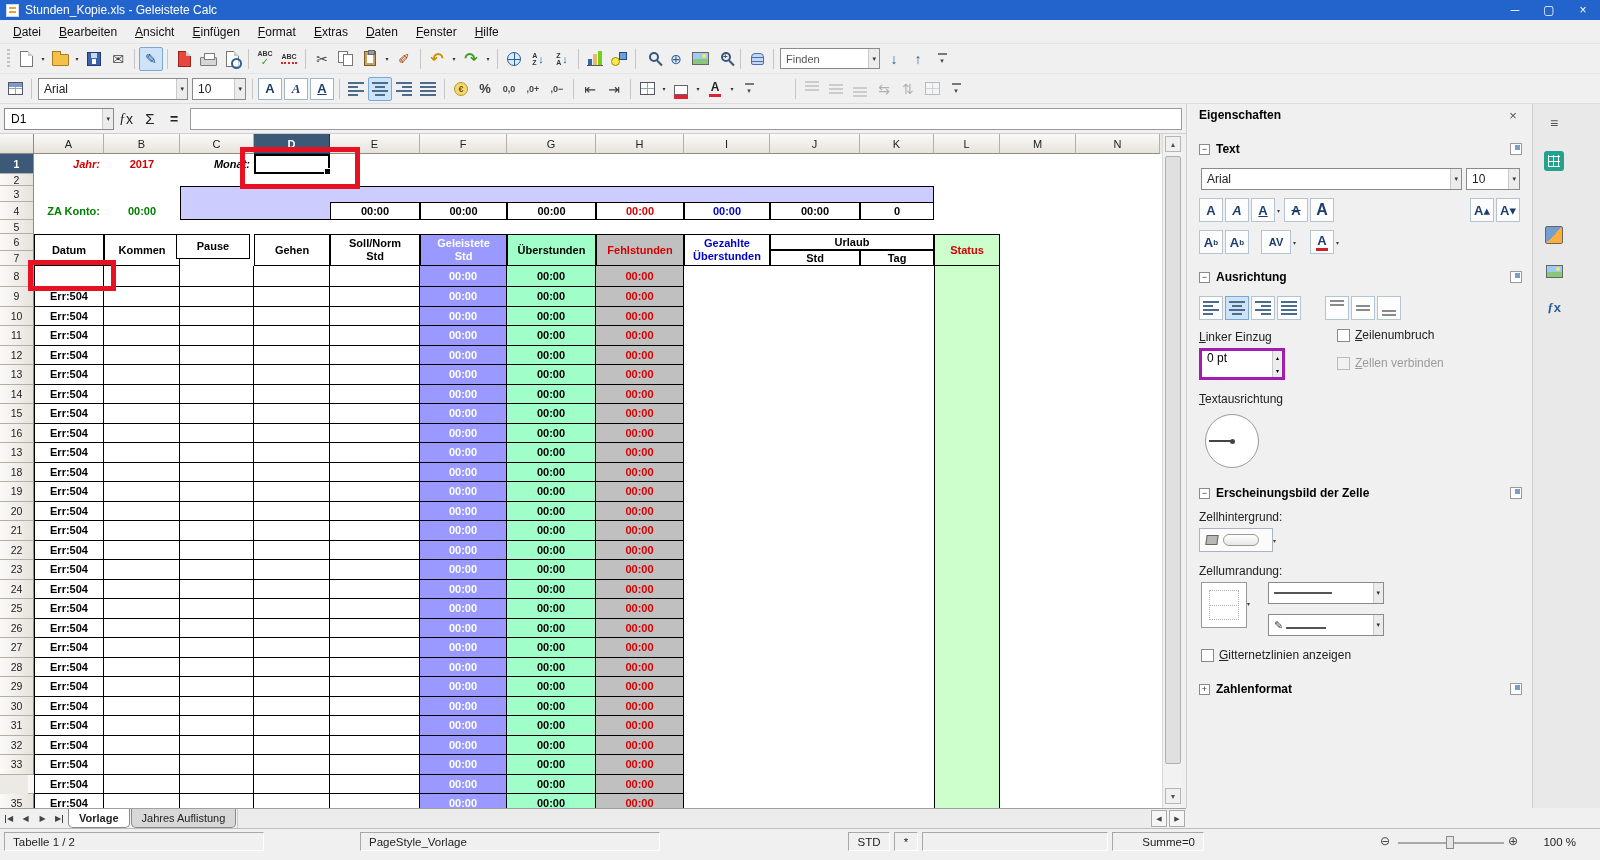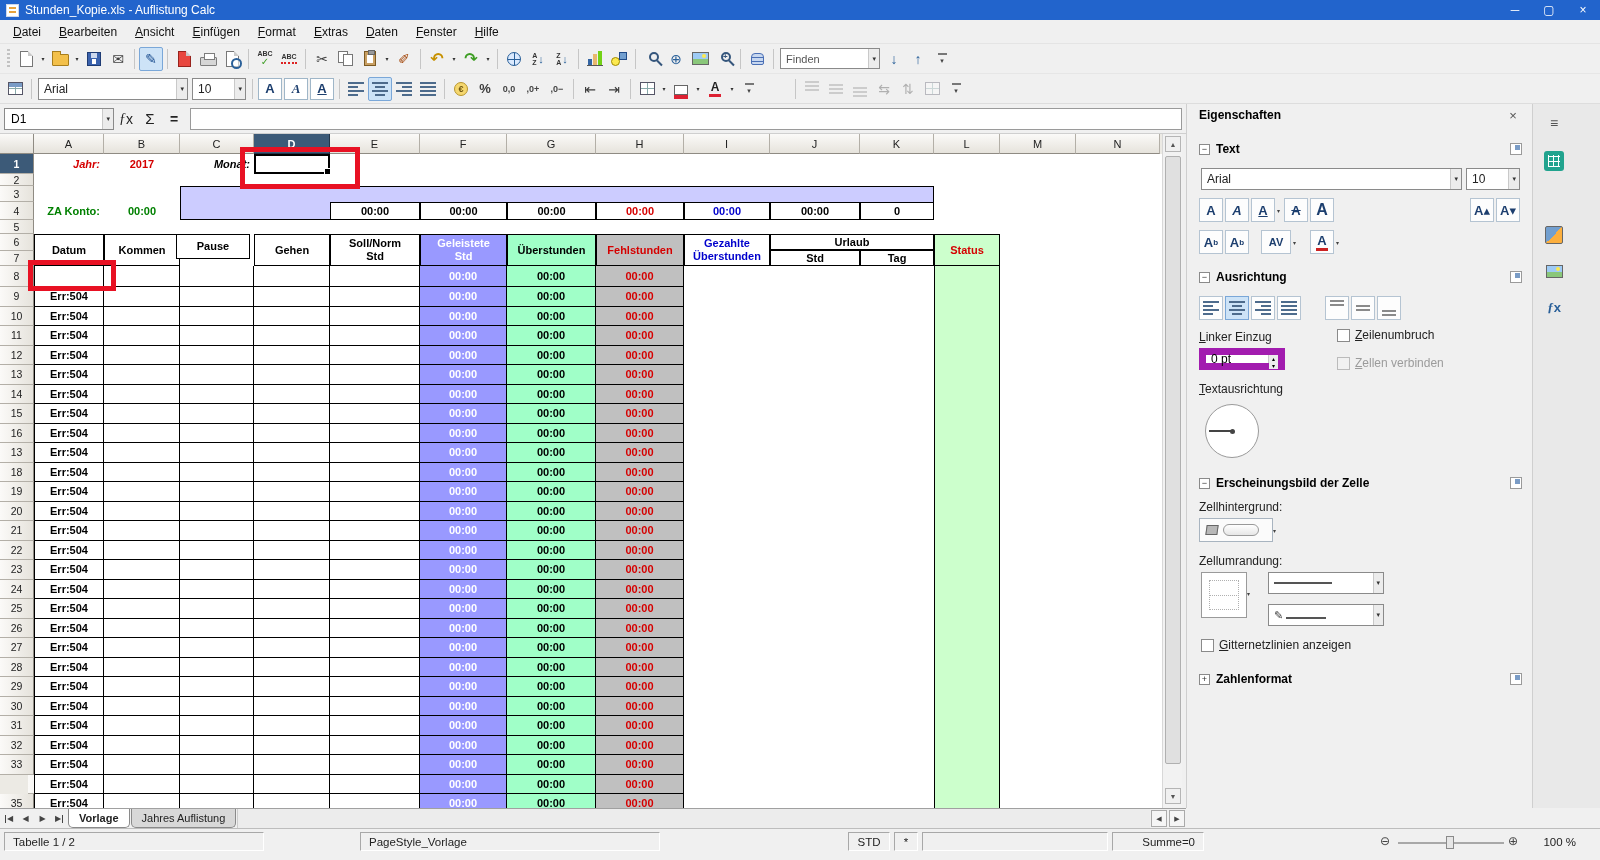--- a/index.html
+++ b/index.html
@@ -160,21 +160,21 @@
 .pbtn.i{font-style:italic}.pbtn.u{text-decoration:underline}.pbtn.s{text-decoration:line-through}
 .pbtn.pressed{background:#cde3f7;border-color:#7aa7d8}
 .pbtn sup,.pbtn sub{font-size:8px}
 .mini{font-style:normal;font-size:6px;color:#444;margin-right:4px}
 .spacer{flex:1}
 .gap8{width:10px;flex:none}
 .cb{display:flex;align-items:center;gap:5px;font-size:12px;color:#222;margin-top:6px}
 .cb .box{width:13px;height:13px;border:1px solid #8a8a8a;background:#fff;flex:none}
 .cb.dis{color:#9b9b9b}.cb.dis .box{background:#f1f1f1;border-color:#bbb}
 .plabel{font-size:12px;color:#222;margin-top:12px}
-.spin{width:86px;height:22px;border:7px solid #a21caf;background:#fff;display:flex;align-items:center;justify-content:space-between;padding-left:5px;margin-top:4px;font-size:12px}
+.spin{width:86px;height:32px;border:3px solid #a21caf;background:#fff;display:flex;justify-content:space-between;padding-left:5px;margin-top:4px;font-size:12px}
 .spinb{display:flex;flex-direction:column;border-left:1px solid #c9c9c9;height:100%}
 .spinb i{flex:1;font-style:normal;font-size:6px;padding:0 3px;display:flex;align-items:center;background:#ececec}
 .dial{width:54px;height:54px;border:1px solid #9a9a9a;border-radius:50%;background:#fff;position:relative;margin-left:6px;flex:none}
 .dial .needle{position:absolute;left:3px;top:50%;width:22px;height:2px;background:#444;transform:translateY(-50%)}
 .dial::after{content:"";position:absolute;left:50%;top:50%;width:5px;height:5px;margin:-2px 0 0 -2px;border-radius:50%;background:#444}
 .bigbtn{height:24px;min-width:74px;border:1px solid #a8b4c0;background:#fbfbfb;display:flex;align-items:center;gap:5px;padding:0 6px;flex:none}
 .paintcan{width:12px;height:10px;background:#b8b8b8;border:1px solid #666;transform:skewX(-8deg)}
 .cbar{width:36px;height:12px;background:linear-gradient(#fff,#e6e6e6);border:1px solid #999;border-radius:6px}
 .bprev{width:46px;height:46px;background:#fff;border:1px solid #9a9a9a;position:relative;margin-left:2px;flex:none}
 .bprev::before{content:"";position:absolute;inset:7px;border:1px dotted #b0b0b0}
@@ -194,21 +194,21 @@
 .deckstyles{width:18px;height:18px;background:linear-gradient(135deg,#729fcf 50%,#fcaf3e 50%);border:1px solid #666;border-radius:2px}
 u{text-decoration:underline}
 </style>
 </head>
 <body>
 
 <div id="win">
 
   <div id="titlebar">
     <span class="docicon"></span>
-    <span>Stunden_Kopie.xls - Auflistung Calc</span>
+    <span>Stunden_Kopie.xls - Geleistete Calc</span>
     <div id="winbtns">
       <span class="wbtn">─</span>
       <span class="wbtn">▢</span>
       <span class="wbtn">×</span>
     </div>
   </div>
 
   <div id="menubar">
       <div class="menu-item accel"><u>D</u>atei</div>
       <div class="menu-item accel"><u>B</u>earbeiten</div>

